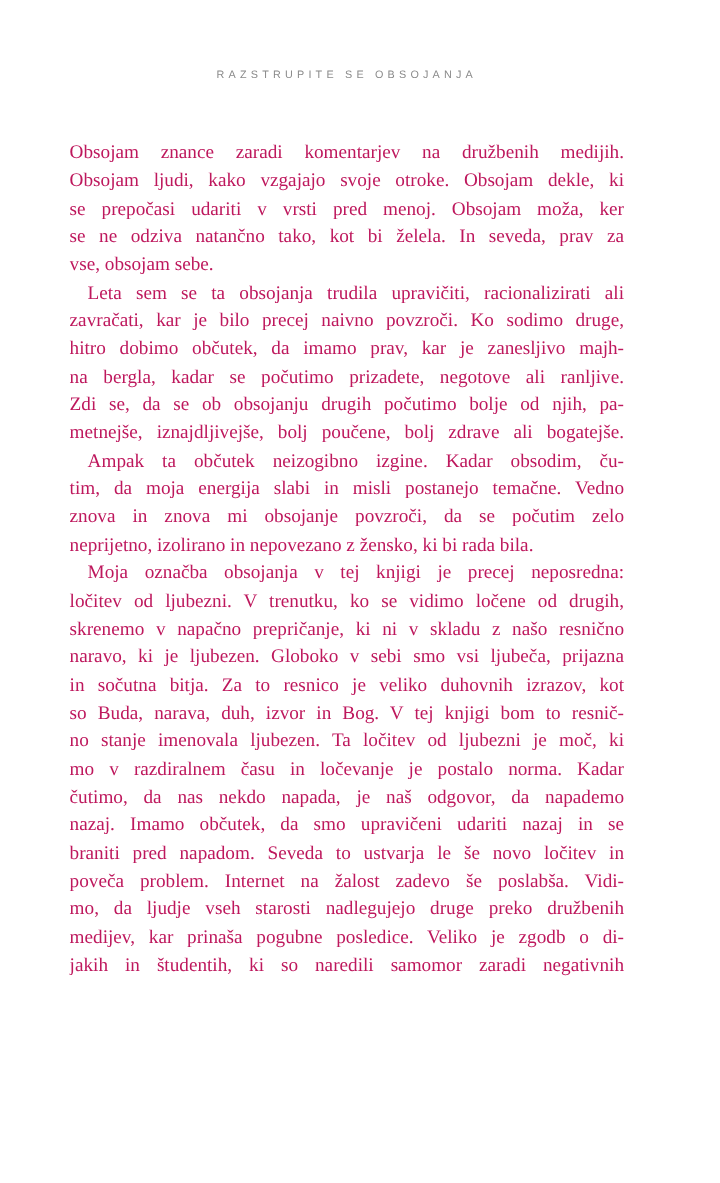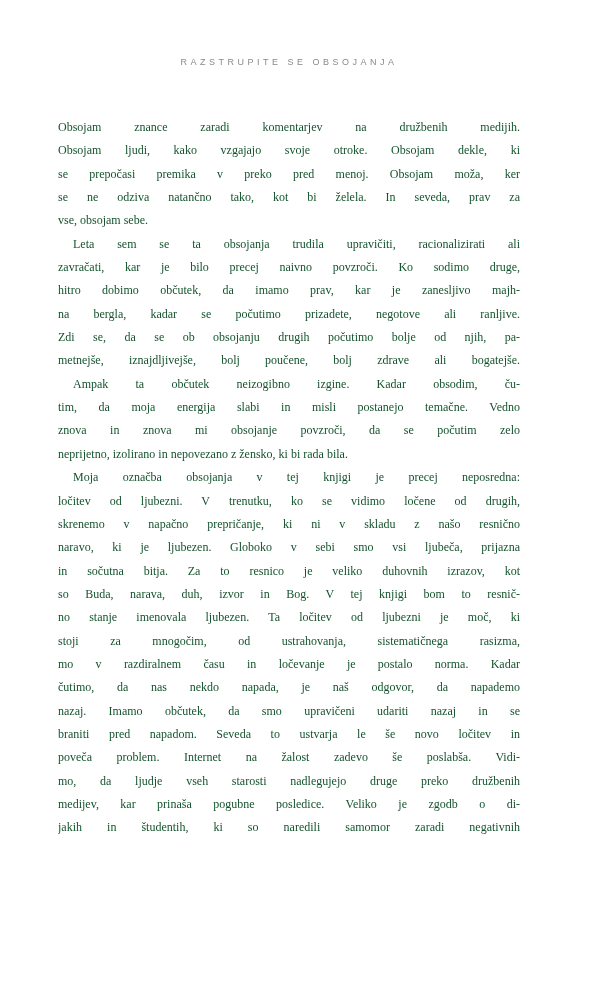--- a/index.html
+++ b/index.html
@@ -21,23 +21,23 @@
     font-size: 9px;
     letter-spacing: 3.5px;
     color: #8a8a8a;
     white-space: nowrap;
   }
   .body-text {
     position: absolute;
     top: 116px;
     left: 58px;
     width: 462px;
-    font-size: 12px;
+    font-size: 16px;
     line-height: 23.35px;
-    color: #14532d;
+    color: #be185d;
   }
   .text-line {
     text-align: justify;
     text-align-last: justify;
     height: 23.35px;
     overflow: hidden;
   }
   .text-line.flush-left {
     text-align-last: left;
   }
@@ -58,41 +58,40 @@
 </style>
 </head>
 <body>
 
 <div class="page">
   <div class="running-header">RAZSTRUPITE SE OBSOJANJA</div>
 
   <div class="body-text" id="body-text">
       <div class="text-line"><span class="seg-n">Obsojam znance zaradi komentarjev na družbenih medijih.</span></div>
       <div class="text-line"><span class="seg-n">Obsojam ljudi, kako vzgajajo svoje otroke. Obsojam dekle, ki</span></div>
-      <div class="text-line"><span class="seg-n">se prepočasi premika v preko pred menoj. Obsojam moža, ker</span></div>
+      <div class="text-line"><span class="seg-n">se prepočasi udariti v vrsti pred menoj. Obsojam moža, ker</span></div>
       <div class="text-line"><span class="seg-n">se ne odziva natančno tako, kot bi želela. In seveda, prav za</span></div>
       <div class="text-line flush-left"><span class="seg-n">vse, obsojam sebe.</span></div>
       <div class="text-line indent"><span class="seg-n">Leta sem se ta obsojanja trudila upravičiti, racionalizirati ali</span></div>
       <div class="text-line"><span class="seg-n">zavračati, kar je bilo precej naivno povzroči. Ko sodimo druge,</span></div>
       <div class="text-line"><span class="seg-n">hitro dobimo občutek, da imamo prav, kar je zanesljivo majh-</span></div>
       <div class="text-line"><span class="seg-n">na bergla, kadar se počutimo prizadete, negotove ali ranljive.</span></div>
       <div class="text-line"><span class="seg-n">Zdi se, da se ob obsojanju drugih počutimo bolje od njih, pa-</span></div>
       <div class="text-line"><span class="seg-n">metnejše, iznajdljivejše, bolj poučene, bolj zdrave ali bogatejše.</span></div>
       <div class="text-line indent"><span class="seg-n">Ampak ta občutek neizogibno izgine. Kadar obsodim, ču-</span></div>
       <div class="text-line"><span class="seg-n">tim, da moja energija slabi in misli postanejo temačne. Vedno</span></div>
       <div class="text-line"><span class="seg-n">znova in znova mi obsojanje povzroči, da se počutim zelo</span></div>
       <div class="text-line flush-left"><span class="seg-n">neprijetno, izolirano in nepovezano z žensko, ki bi rada bila.</span></div>
       <div class="text-line indent"><span class="seg-b">Moja označba obsojanja v tej knjigi je precej neposredna:</span></div>
       <div class="text-line"><span class="seg-b">ločitev od ljubezni.</span><span class="seg-n"> V trenutku, ko se vidimo ločene od drugih,</span></div>
       <div class="text-line"><span class="seg-n">skrenemo v napačno prepričanje, ki ni v skladu z našo resnično</span></div>
       <div class="text-line"><span class="seg-n">naravo, ki je ljubezen. Globoko v sebi smo vsi ljubeča, prijazna</span></div>
       <div class="text-line"><span class="seg-n">in sočutna bitja. Za to resnico je veliko duhovnih izrazov, kot</span></div>
       <div class="text-line"><span class="seg-n">so Buda, narava, duh, izvor in Bog. V tej knjigi bom to resnič-</span></div>
       <div class="text-line"><span class="seg-n">no stanje imenovala </span><span class="seg-i">ljubezen</span><span class="seg-n">. Ta ločitev od ljubezni je moč, ki</span></div>
-      <div class="text-line"><span class="seg-n">stoji za mnogočim, od ustrahovanja, sistematičnega rasizma,</span></div>
       <div class="text-line"><span class="seg-n">mo v razdiralnem času in ločevanje je postalo norma. Kadar</span></div>
       <div class="text-line"><span class="seg-n">čutimo, da nas nekdo napada, je naš odgovor, da napademo</span></div>
       <div class="text-line"><span class="seg-n">nazaj. Imamo občutek, da smo upravičeni udariti nazaj in se</span></div>
       <div class="text-line"><span class="seg-n">braniti pred napadom. Seveda to ustvarja le še novo ločitev in</span></div>
       <div class="text-line"><span class="seg-n">poveča problem. Internet na žalost zadevo še poslabša. Vidi-</span></div>
       <div class="text-line"><span class="seg-n">mo, da ljudje vseh starosti nadlegujejo druge preko družbenih</span></div>
       <div class="text-line"><span class="seg-n">medijev, kar prinaša pogubne posledice. Veliko je zgodb o di-</span></div>
       <div class="text-line"><span class="seg-n">jakih in študentih, ki so naredili samomor zaradi negativnih</span></div>
     </div>
 

